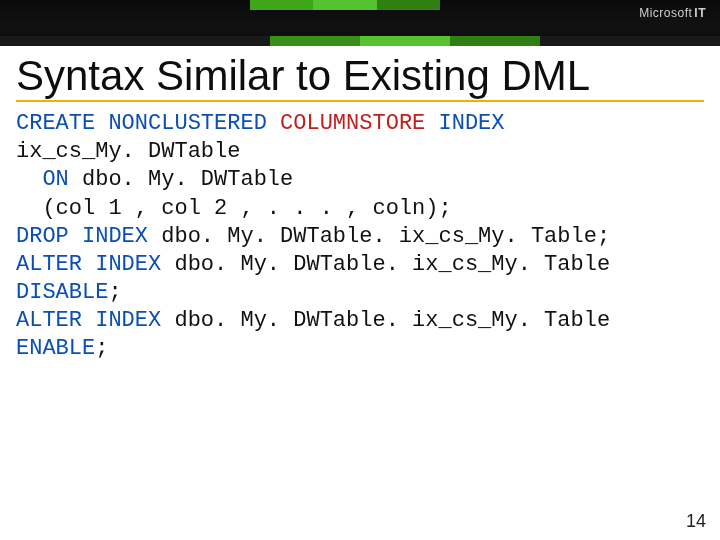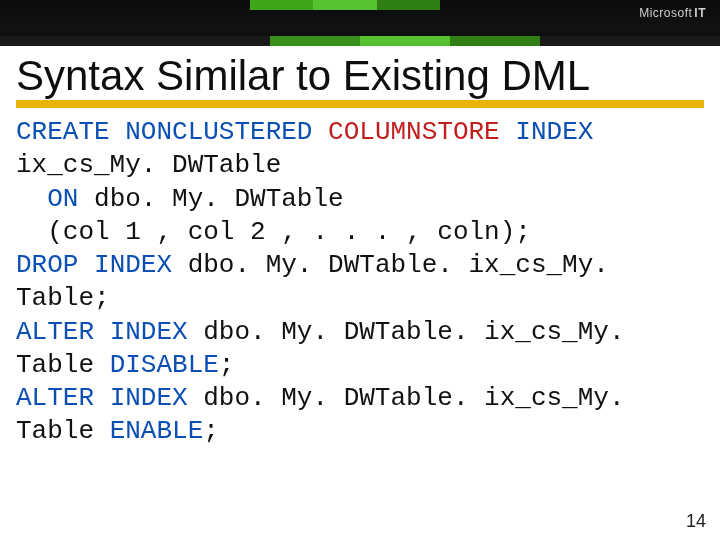--- a/index.html
+++ b/index.html
@@ -53,30 +53,30 @@
   }
   .title-wrap {
     padding: 8px 16px 0 16px;
   }
   h1.slide-title {
     margin: 0;
     font-weight: 400;
     font-size: 42px;
     line-height: 1.05;
     color: #0e0e0e;
-    border-bottom: 8px solid #eab308;
+    border-bottom: 2px solid #eab308;
     padding-bottom: 2px;
     font-family: "Segoe UI Light", "Segoe UI", Arial, sans-serif;
   }
   .body {
     padding: 8px 16px 0 16px;
   }
   .code {
     font-family: Consolas, "Courier New", monospace;
-    font-size: 26px;
+    font-size: 22px;
     line-height: 1.28;
     white-space: pre-wrap;
     word-break: break-word;
     color: #111;
   }
   .kw-blue { color: #0b4fb5; }
   .kw-red  { color: #c21e1e; }
   .page-num {
     position: absolute;
     bottom: 8px;

